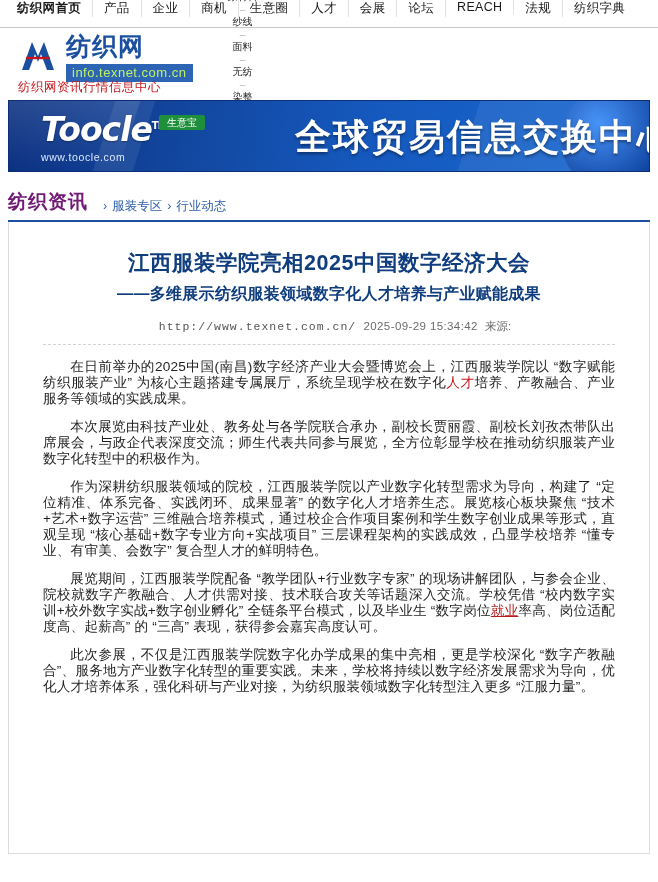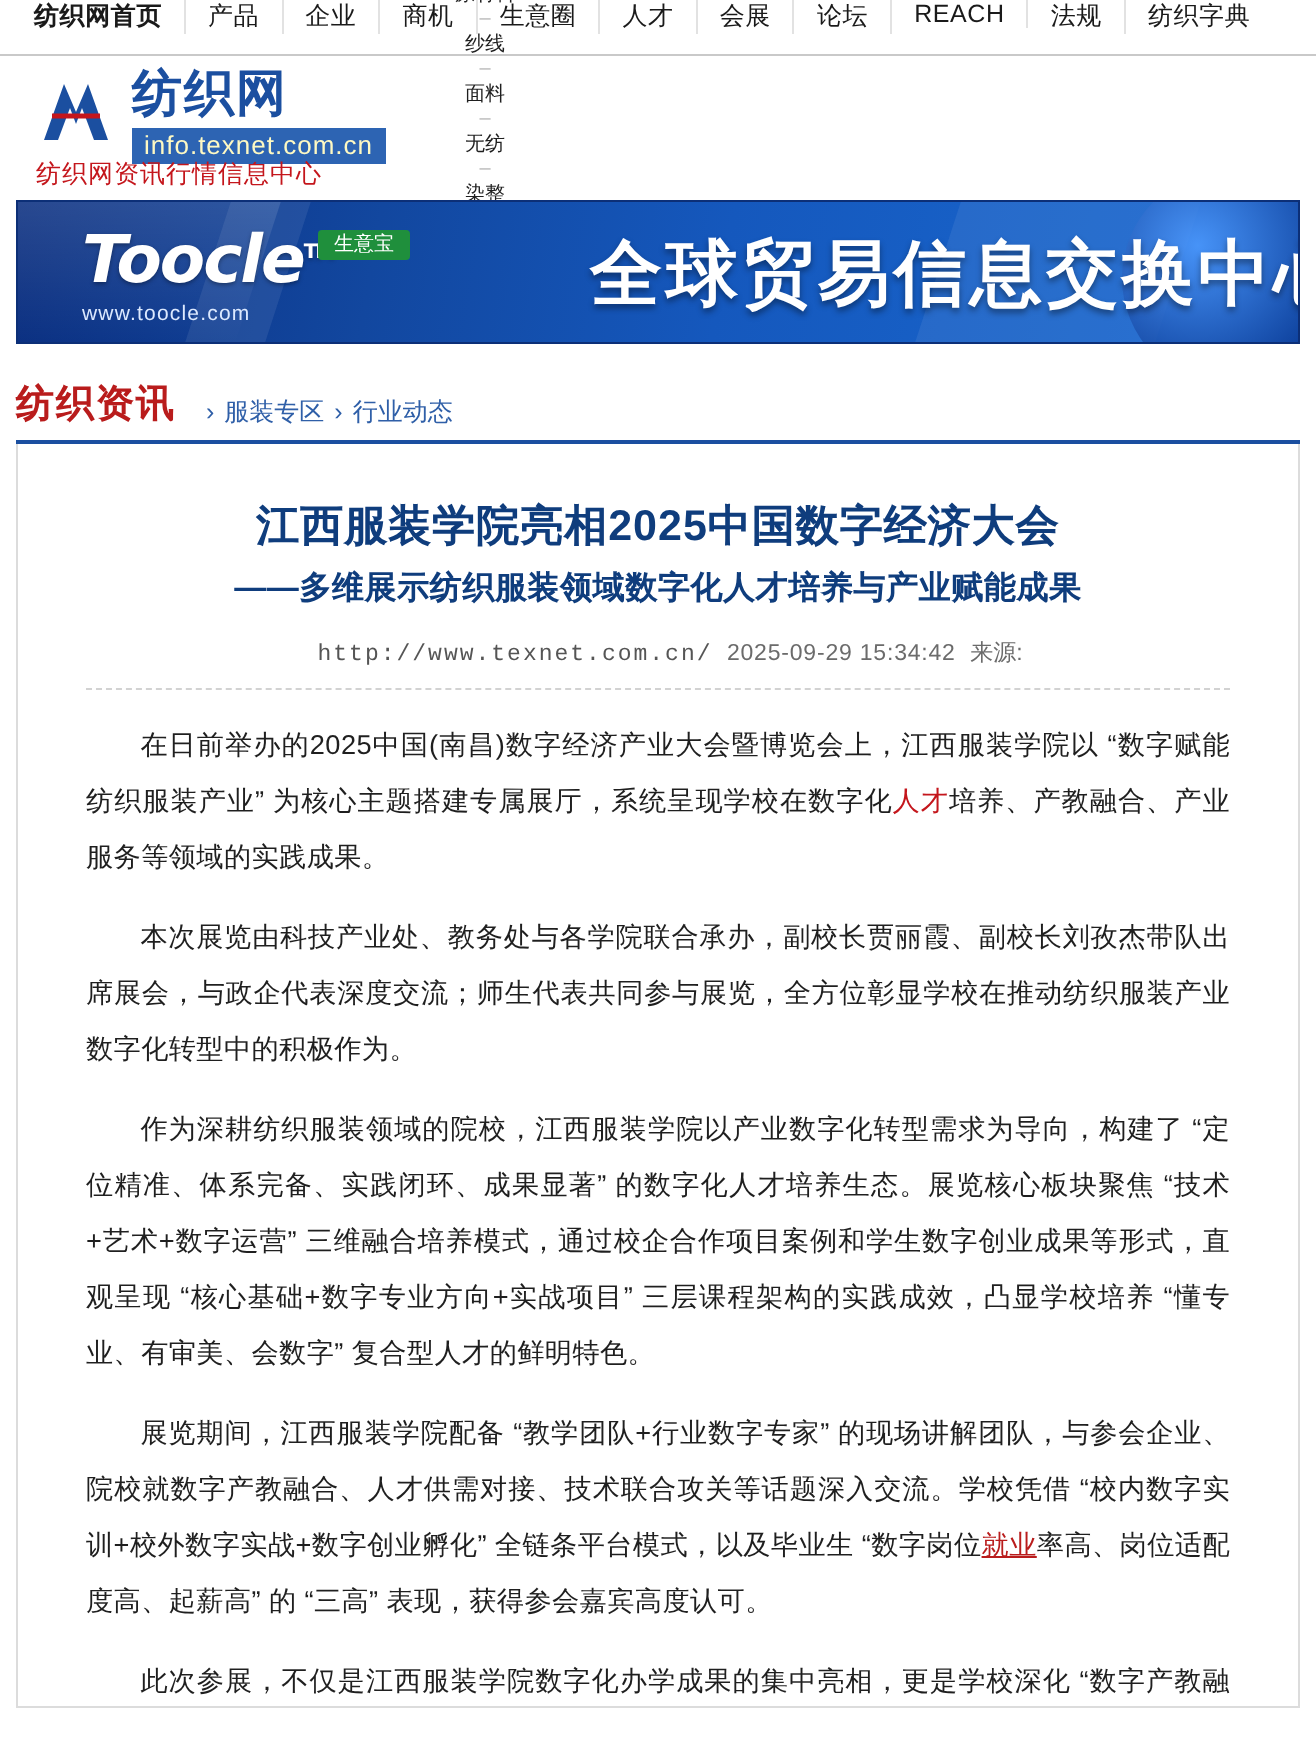--- a/index.html
+++ b/index.html
@@ -56,21 +56,21 @@
   .logo-cn {
     font-size: 25px;
     font-weight: bold;
     color: #1b4fa0;
     letter-spacing: 1px;
     font-family: "DejaVu Sans", "Liberation Sans", sans-serif;
   }
   .logo-en {
     margin-top: 5px;
     font-size: 13px;
-    color: #fef9c3;
+    color: #bef264;
     background: #2d64b3;
     padding: 2px 6px 3px 6px;
     display: inline-block;
     letter-spacing: .5px;
     font-family: "Liberation Sans", sans-serif;
   }
   .header-nav {
     margin-left: 26px;
     display: flex;
     align-items: center;
@@ -174,21 +174,21 @@
     margin: 12px 8px 0 8px;
     height: 38px;
     display: flex;
     align-items: flex-end;
     border-bottom: 2px solid #1b4fa0;
     padding-bottom: 5px;
   }
   .crumb-title {
     font-size: 19px;
     font-weight: bold;
-    color: #b91c1c;
+    color: #701a75;
     letter-spacing: 1px;
     margin-right: 14px;
   }
   .crumb-links { display: flex; align-items: baseline; font-size: 12.5px; color: #2f5fa8; }
   .crumb-links .c { margin-right: 4px; }
   .crumb-links .arrow { color: #2f5fa8; margin: 0 5px 0 1px; }
 
   
   .article {
     margin: 0 8px;
@@ -227,21 +227,21 @@
     font-family: "Liberation Mono", "DejaVu Sans Mono", monospace;
     letter-spacing: 1px;
     color: #555;
     margin-left: 12px;
   }
   .art-meta .dt { margin: 0 4px; letter-spacing: .4px; }
   .art-body { margin-top: 14px; }
   .art-body p {
     margin: 0 0 12px 0;
     font-size: 13.6px;
-    line-height: 28px;
+    line-height: 16px;
     text-indent: 2em;
     color: #1f1f1f;
     text-align: justify;
     letter-spacing: .2px;
   }
   .hl { color: #c4161c; }
   .lnk { color: #b91c1c; text-decoration: underline; }
 </style>
 </head>
 <body>

